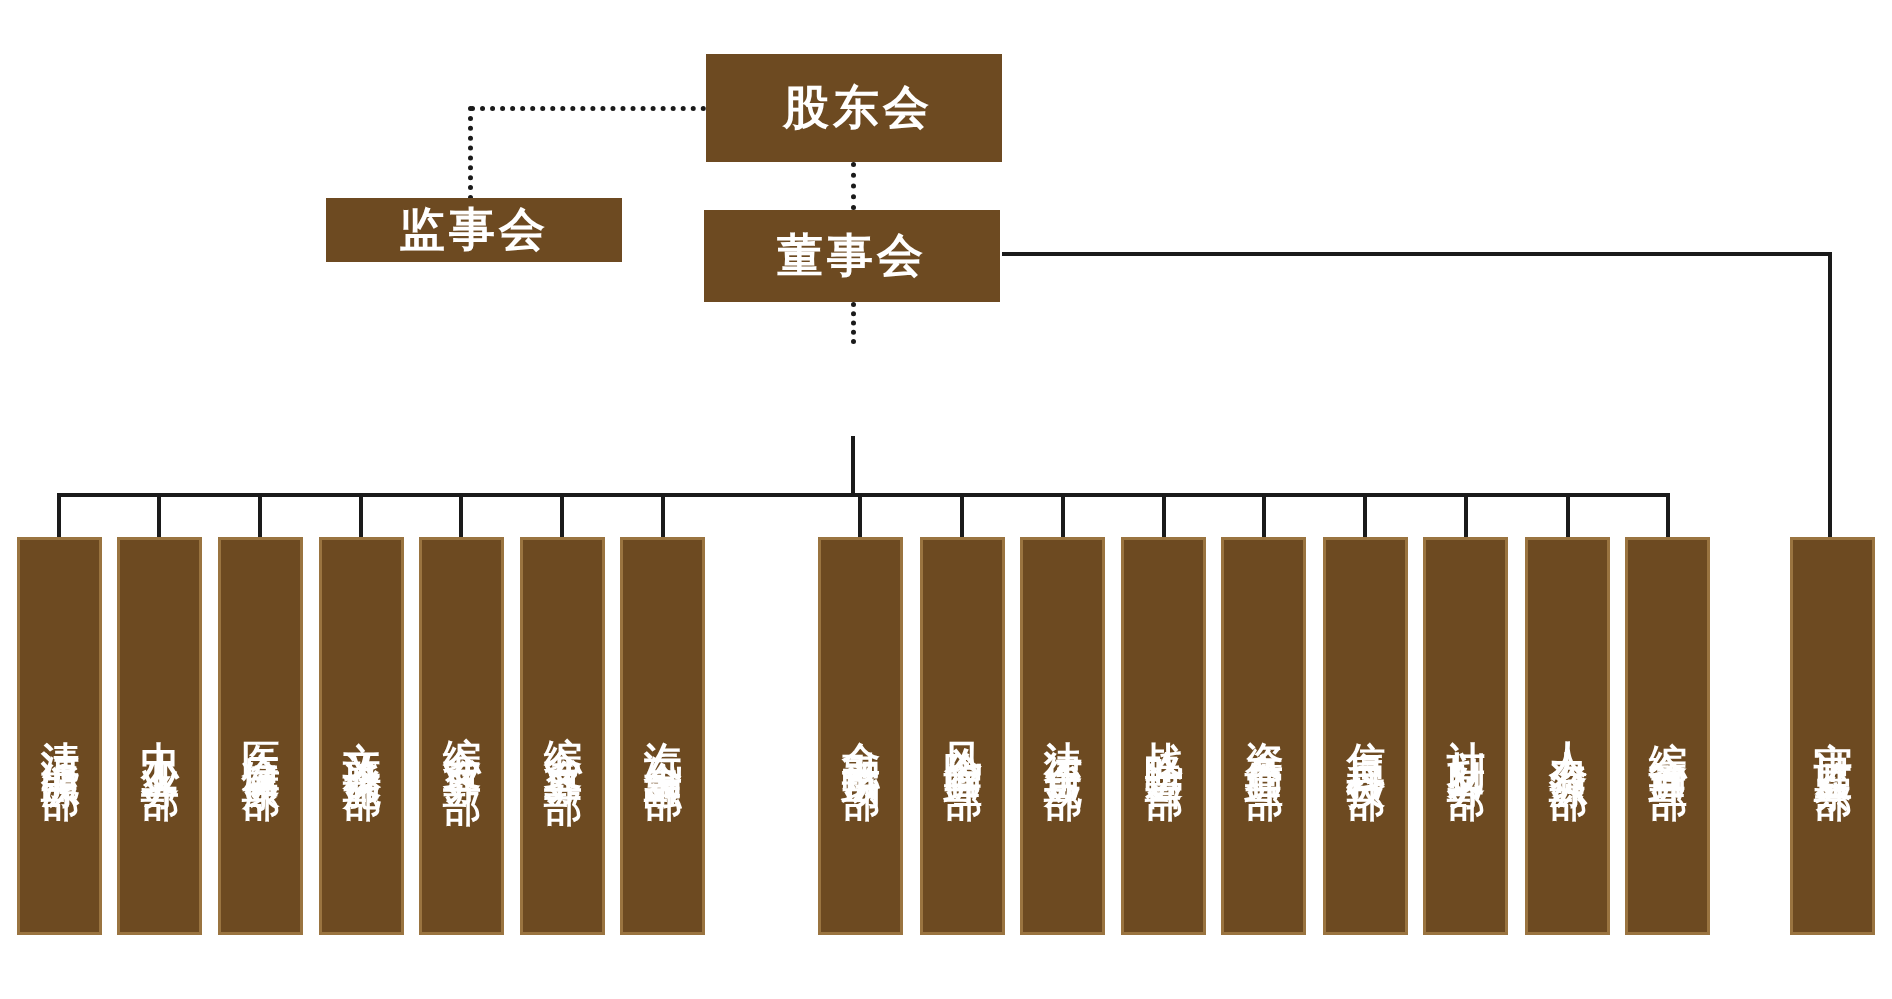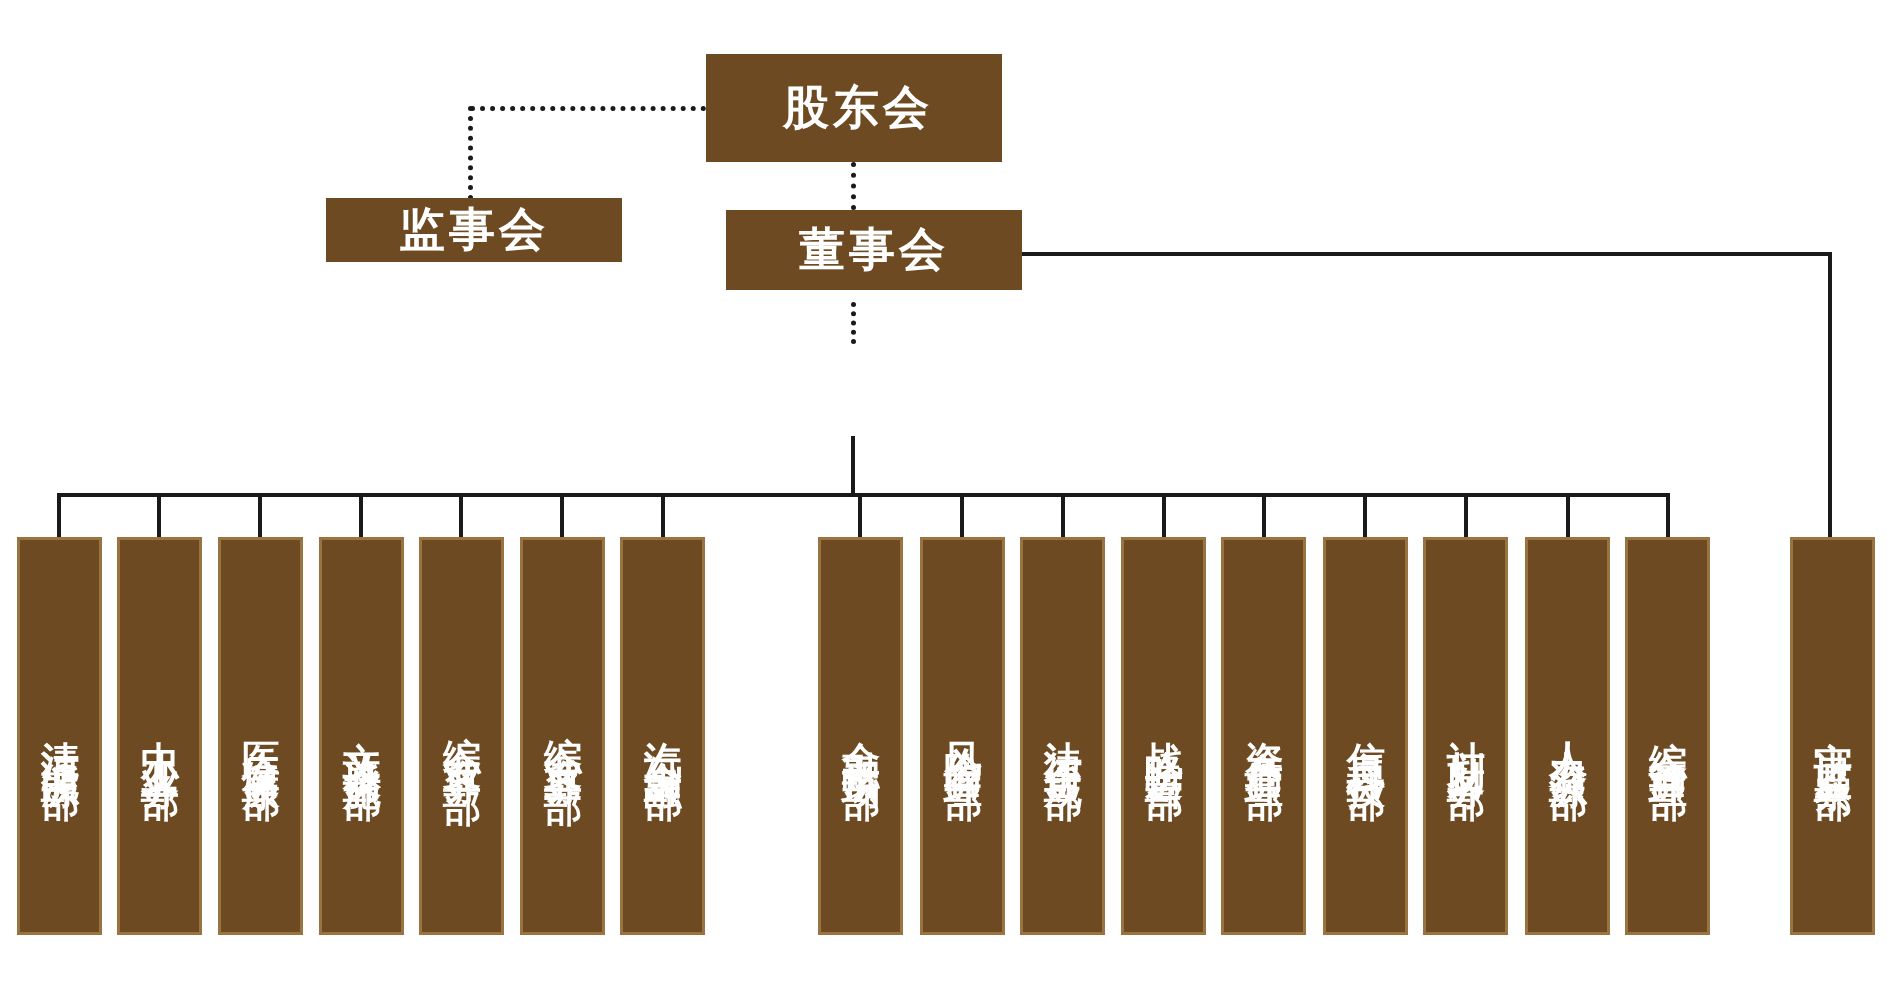--- a/index.html
+++ b/index.html
@@ -64,21 +64,21 @@
   <div class="line" style="left:1061px; top:493px; width:4px; height:46px;"></div>
   <div class="line" style="left:1162px; top:493px; width:4px; height:46px;"></div>
   <div class="line" style="left:1262px; top:493px; width:4px; height:46px;"></div>
   <div class="line" style="left:1363px; top:493px; width:4px; height:46px;"></div>
   <div class="line" style="left:1464px; top:493px; width:4px; height:46px;"></div>
   <div class="line" style="left:1566px; top:493px; width:4px; height:46px;"></div>
   <div class="line" style="left:1666px; top:493px; width:4px; height:46px;"></div>
 
   <div class="hbox" style="left:706px; top:54px;  height:108px;padding-left:8px;">股东会</div>
   <div class="hbox" style="left:326px; top:198px; height:64px;">监事会</div>
-  <div class="hbox" style="left:726px; top:210px; height:80px;">董事会</div>
+  <div class="hbox" style="left:704px; top:210px; height:92px;">董事会</div>
 
   <div class="vbox" style="left:17px;">清洁能源部</div>
   <div class="vbox" style="left:117px;">中小业务部</div>
   <div class="vbox" style="left:218px;">医疗健康部</div>
   <div class="vbox" style="left:319px;">文旅设施部</div>
   <div class="vbox" style="left:419px;">综合业务一部</div>
   <div class="vbox" style="left:520px;">综合业务二部</div>
   <div class="vbox" style="left:620px;">汽车金融部</div>
 
   <div class="vbox" style="left:818px;">金融市场部</div>

